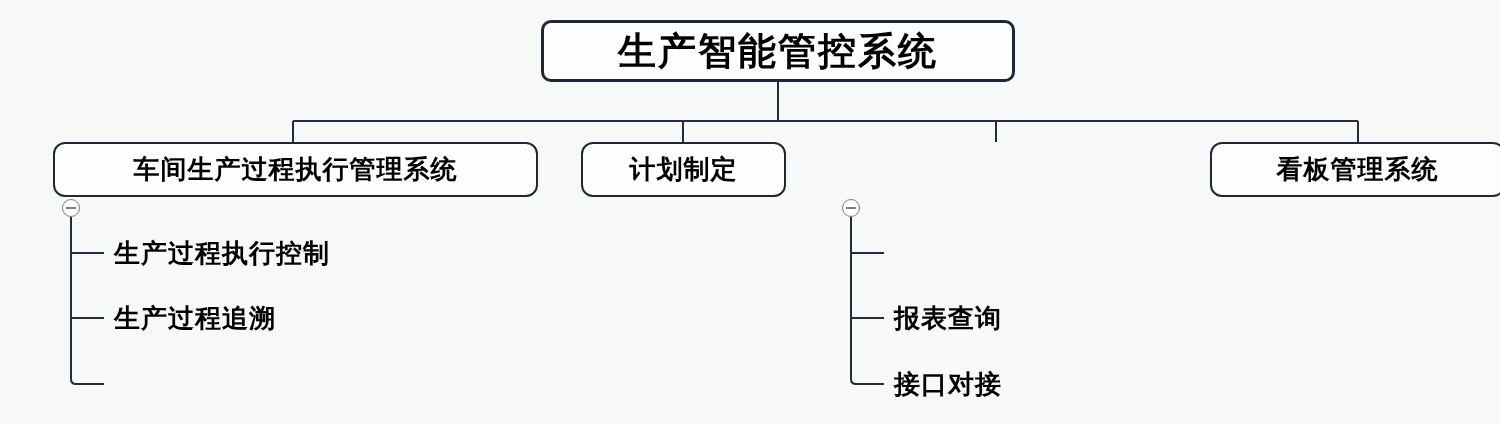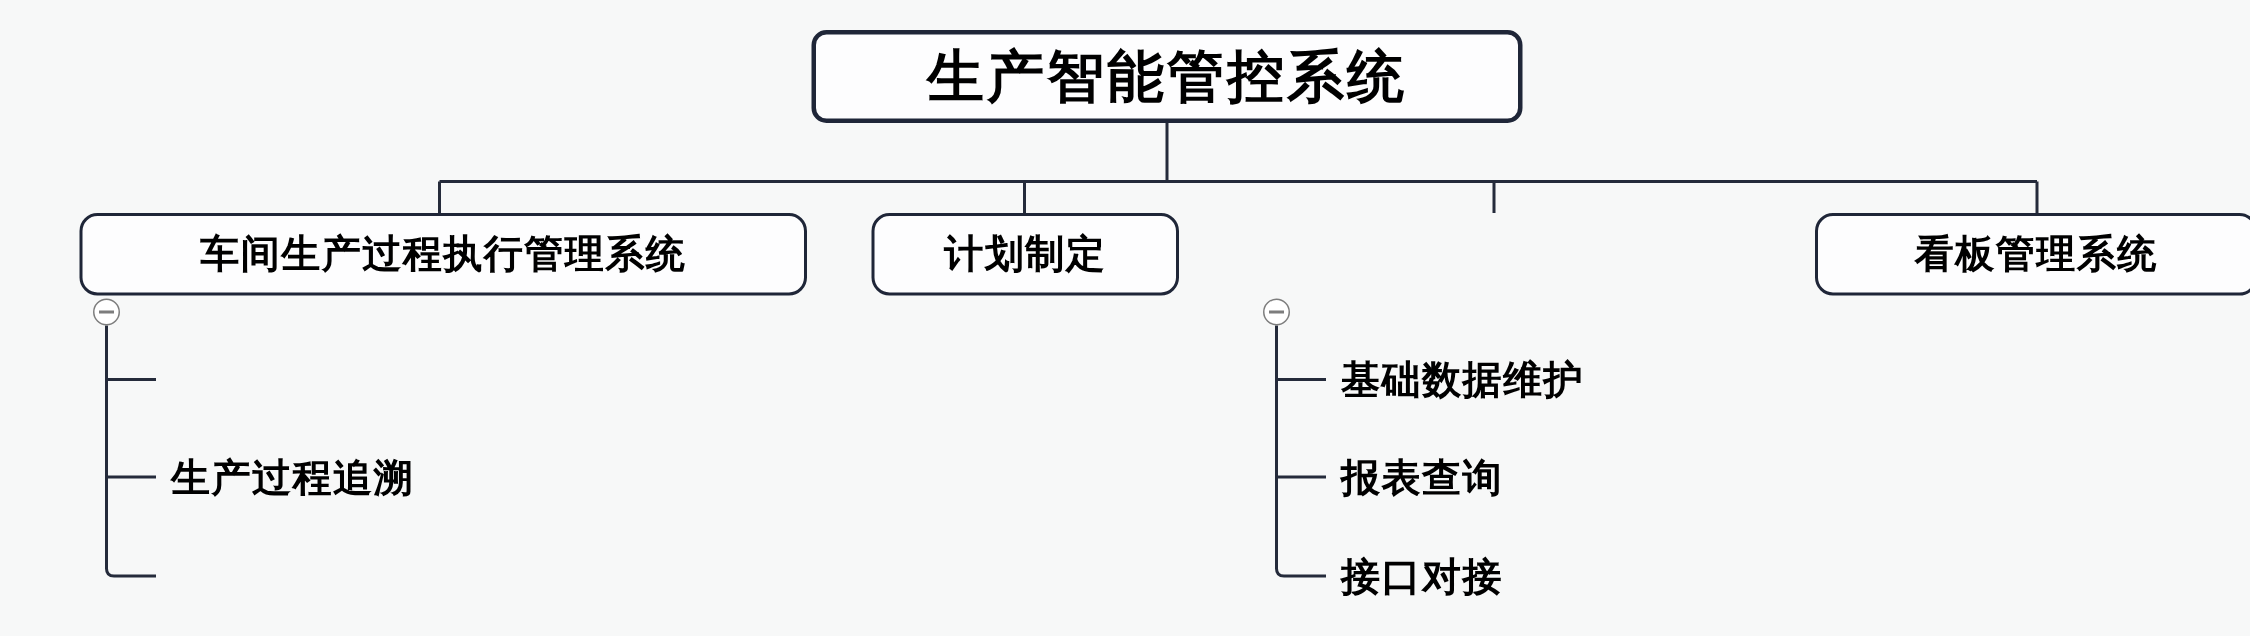--- a/index.html
+++ b/index.html
@@ -125,19 +125,19 @@
     <span>看板管理系统</span>
   </div>
 
   <div class="collapse c1">
     <span class="dash"></span>
   </div>
   <div class="collapse c3">
     <span class="dash"></span>
   </div>
 
+  <div class="leaf left-col row1">生产过程执行控制</div>
   <div class="leaf left-col row2">生产过程追溯</div>
 
-  <div class="leaf right-col row1">基础数据维护</div>
   <div class="leaf right-col row2">报表查询</div>
   <div class="leaf right-col row3">接口对接</div>
 
 </div>
 
 </body></html>

